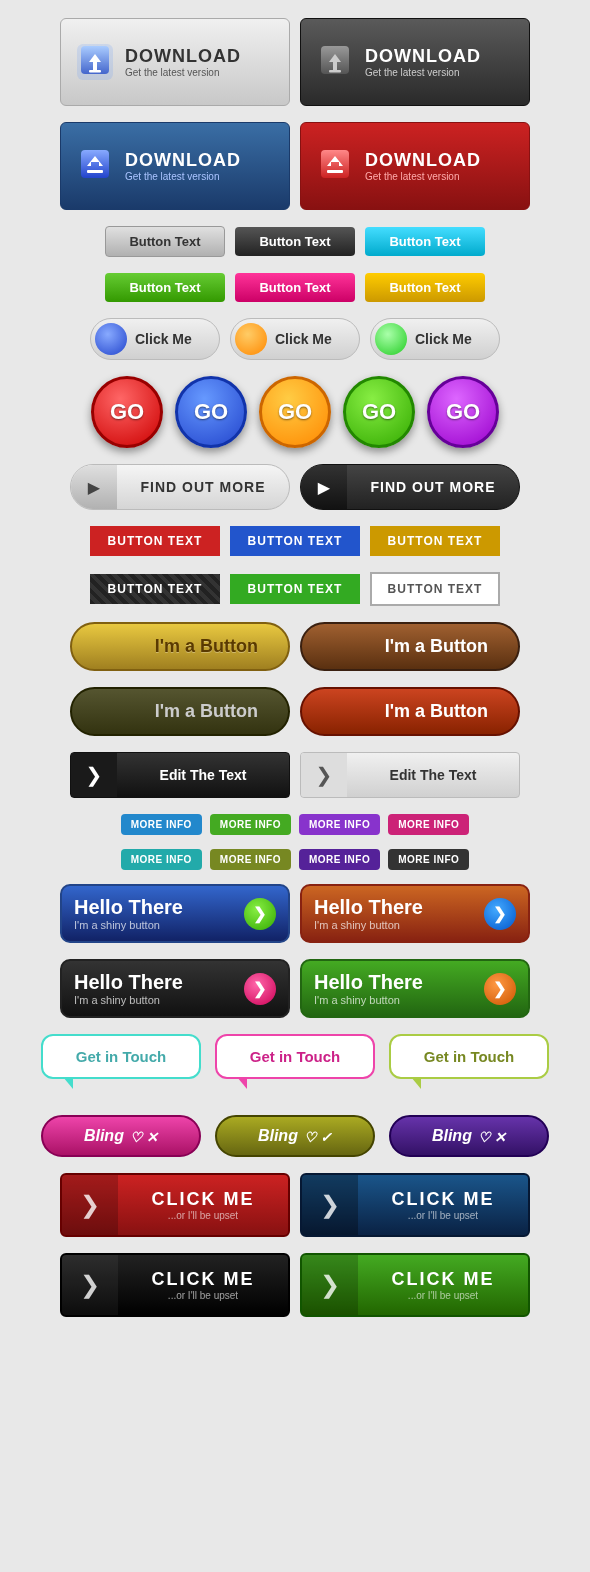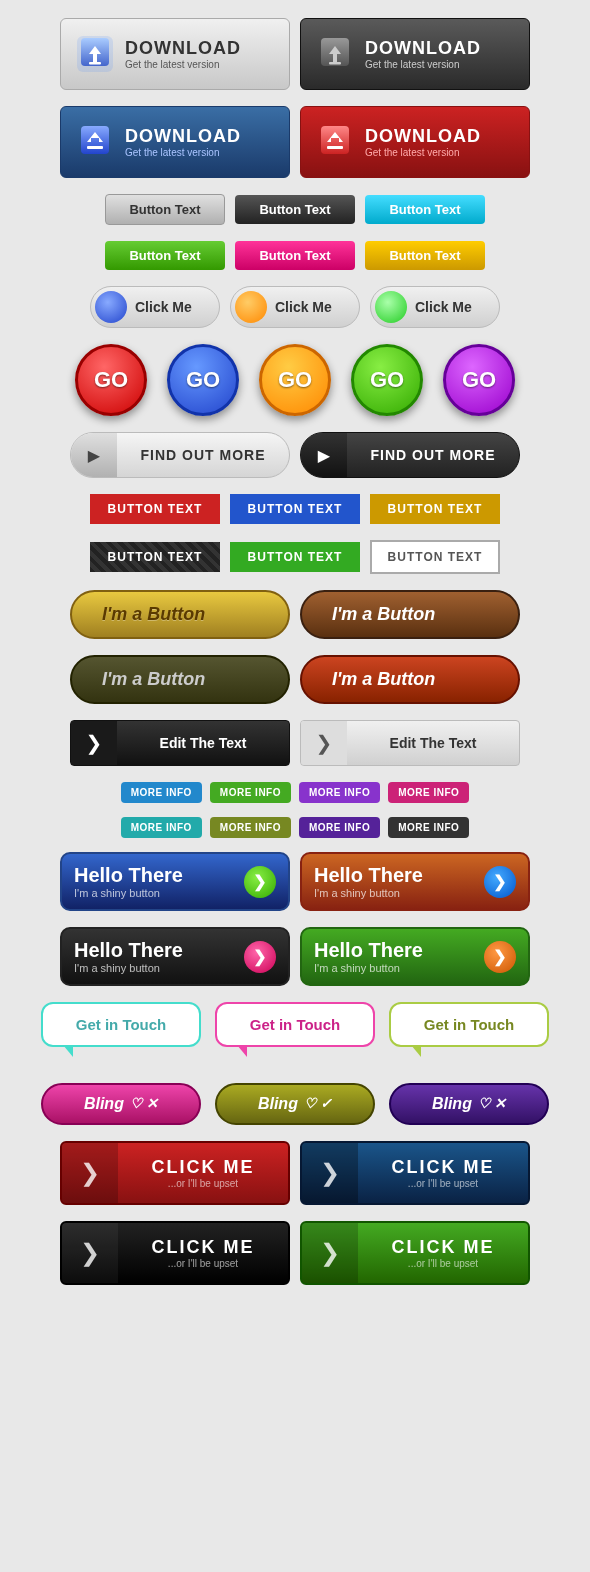--- a/index.html
+++ b/index.html
@@ -21,21 +21,21 @@
 
     
     .dl-btn {
       display: flex;
       align-items: center;
       border-radius: 6px;
       padding: 6px 12px;
       gap: 8px;
       cursor: pointer;
       width: 230px;
-      height: 72px;
+      height: 88px;
     }
     .dl-btn-silver {
       background: linear-gradient(180deg, #f0f0f0 0%, #c8c8c8 100%);
       border: 1px solid #aaa;
     }
     .dl-btn-dark {
       background: linear-gradient(180deg, #5a5a5a 0%, #2a2a2a 100%);
       border: 1px solid #111;
     }
     .dl-btn-blue {
@@ -159,25 +159,24 @@
     .flat-gold2 { background: #cc9900; color: #fff; }
     .flat-stripe { background: repeating-linear-gradient(45deg,#222,#222 4px,#333 4px,#333 8px); color: #fff; }
     .flat-green2 { background: #33aa22; color: #fff; }
     .flat-outline { background: #fff; color: #555; border: 2px solid #aaa; }
 
     
     .pill-btn {
       border-radius: 40px;
       padding: 12px 30px;
       font-size: 18px;
-      font-style: italic;
       font-weight: bold;
       cursor: pointer;
       width: 220px;
-      text-align: left;
+      text-align: right;
     }
     .pill-gold { background: linear-gradient(180deg,#e8c840,#a08020); color: #5a3a00; text-shadow: 0 1px 0 rgba(255,255,255,0.3); border: 2px solid #806010; }
     .pill-brown { background: linear-gradient(180deg,#a06030,#5a3010); color: #fff; border: 2px solid #3a2010; }
     .pill-dark2 { background: linear-gradient(180deg,#555530,#333310); color: #ccc; border: 2px solid #222200; }
     .pill-redbrown { background: linear-gradient(180deg,#cc4420,#882200); color: #fff; border: 2px solid #661100; }
 
     
     .arrow-btn {
       display: flex; align-items: center;
       cursor: pointer;
@@ -276,21 +275,21 @@
     .speech-lime::after { border-top: 12px solid #aacc44; }
 
     
     .bling-btn {
       border-radius: 30px;
       padding: 10px 20px;
       font-size: 16px;
       font-style: italic;
       font-weight: bold;
       cursor: pointer;
-      display: flex; align-items: flex-start; gap: 6px;
+      display: flex; align-items: flex-end; gap: 6px;
       width: 160px;
       justify-content: center;
     }
     .bling-pink3 { background: linear-gradient(180deg,#ee44aa,#aa1166); color: #fff; border: 2px solid #880055; }
     .bling-olive { background: linear-gradient(180deg,#aaaa22,#666611); color: #fff; border: 2px solid #444400; }
     .bling-purple2 { background: linear-gradient(180deg,#6633aa,#331166); color: #fff; border: 2px solid #220055; }
 
     
     .clickme-btn {
       display: flex; align-items: center;
@@ -419,21 +418,21 @@
   <div class="bubble-btn">
     <div class="bubble-circle bubble-orange"></div>
     <span class="bubble-label">Click Me</span>
   </div>
   <div class="bubble-btn">
     <div class="bubble-circle bubble-green-circle"></div>
     <span class="bubble-label">Click Me</span>
   </div>
 </div>
 
-<div class="section" style="gap:20px;">
+<div class="section" style="gap:12px;">
   <div class="go-circle go-red">GO</div>
   <div class="go-circle go-blue">GO</div>
   <div class="go-circle go-orange">GO</div>
   <div class="go-circle go-green">GO</div>
   <div class="go-circle go-purple">GO</div>
 </div>
 
 <div class="section">
   <div class="find-btn find-btn-light">
     <div class="find-arrow">▶</div>

